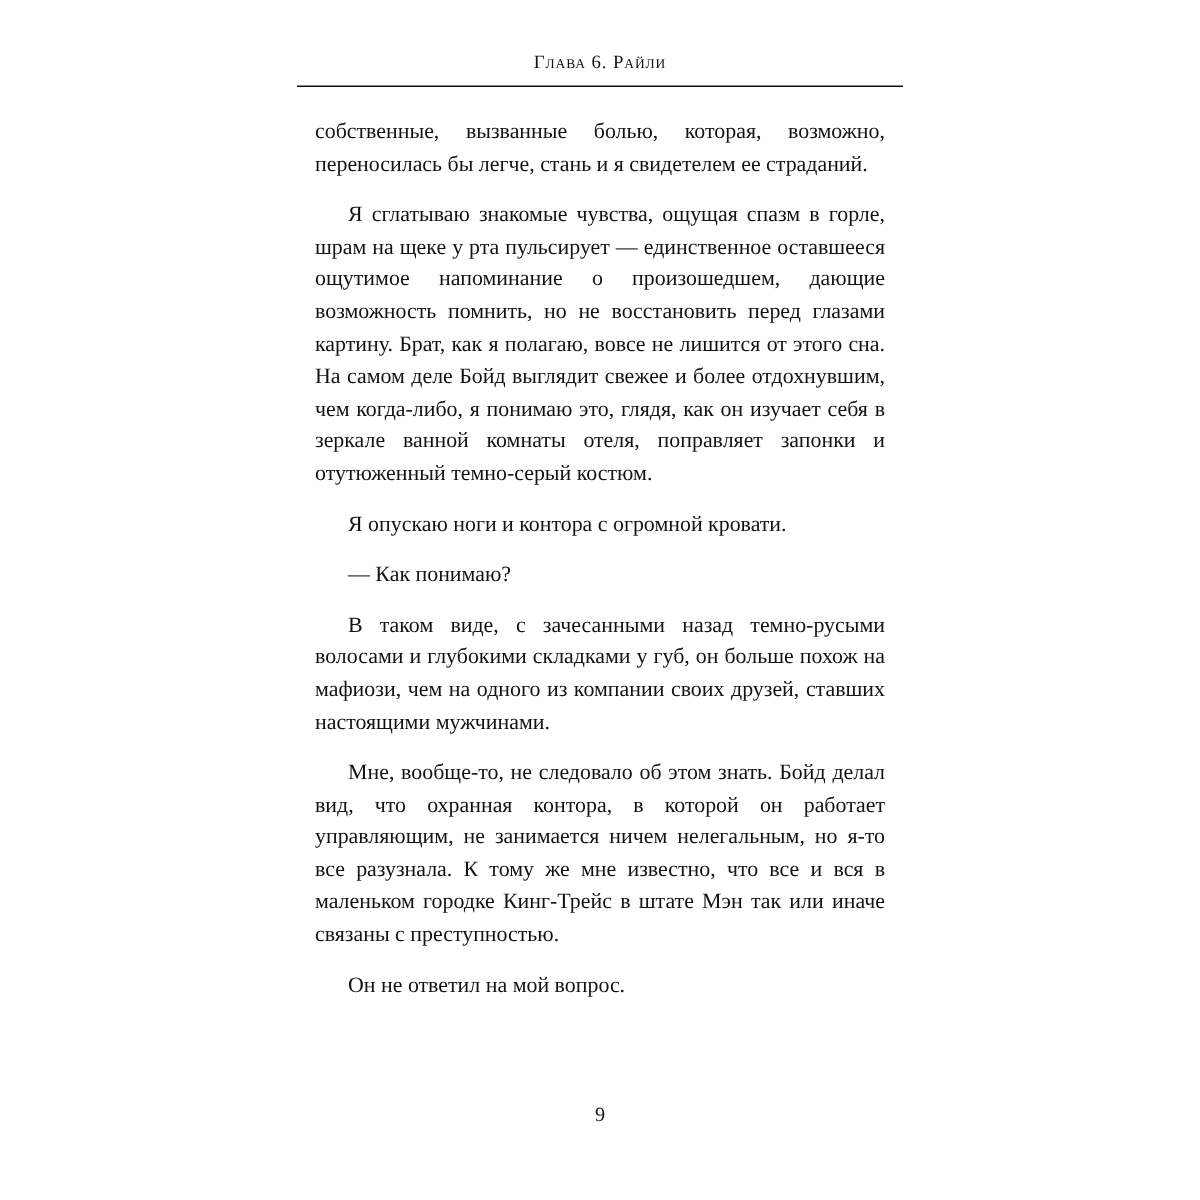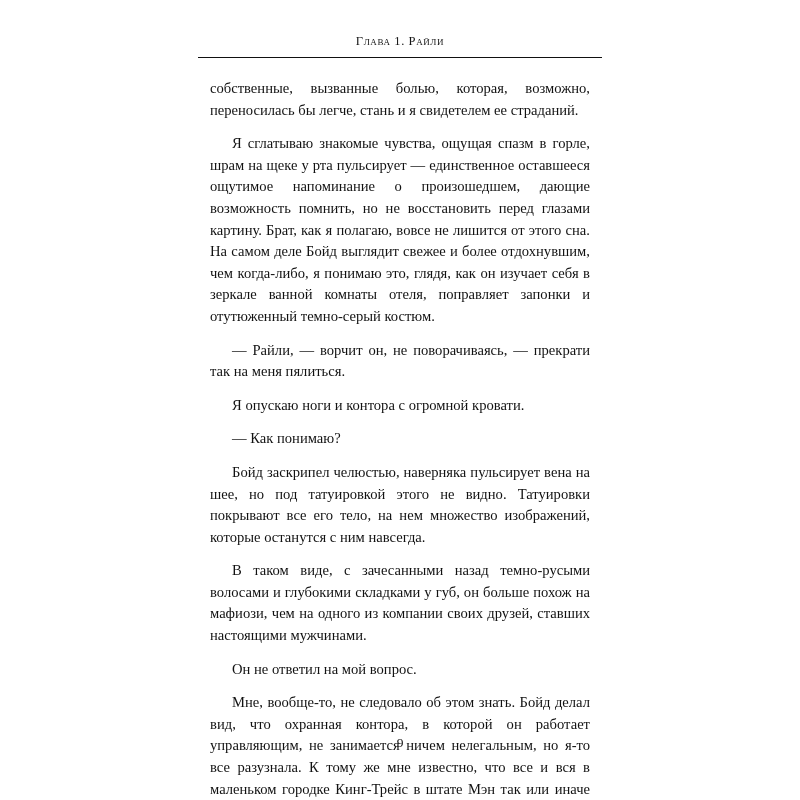--- a/index.html
+++ b/index.html
@@ -71,33 +71,31 @@
     color: #141414;
   }
 </style>
 </head>
 <body>
 
 <div class="page">
 
   <div class="page-inner">
 
-    <div class="running-head">Глава 1. Райли</div>
+    <div class="running-head">Глава 6. Райли</div>
 
     <hr class="head-rule">
 
     <div class="body-text">
       <p>собственные, вызванные болью, которая, возможно, переносилась бы легче, стань и я свидетелем ее страданий.</p>
       <p class="indent">Я сглатываю знакомые чувства, ощущая спазм в горле, шрам на щеке у рта пульсирует — единственное оставшееся ощутимое напоминание о произошедшем, дающие возможность помнить, но не восстановить перед глазами картину. Брат, как я полагаю, вовсе не лишится от этого сна. На самом деле Бойд выглядит свежее и более отдохнувшим, чем когда-либо, я понимаю это, глядя, как он изучает себя в зеркале ванной комнаты отеля, поправляет запонки и отутюженный темно-серый костюм.</p>
-      <p class="indent">— Райли, — ворчит он, не поворачиваясь, — прекрати так на меня пялиться.</p>
       <p class="indent">Я опускаю ноги и контора с огромной кровати.</p>
       <p class="indent">— Как понимаю?</p>
-      <p class="indent">Бойд заскрипел челюстью, наверняка пульсирует вена на шее, но под татуировкой этого не видно. Татуировки покрывают все его тело, на нем множество изображений, которые останутся с ним навсегда.</p>
       <p class="indent">В таком виде, с зачесанными назад темно-русыми волосами и глубокими складками у губ, он больше похож на мафиози, чем на одного из компании своих друзей, ставших настоящими мужчинами.</p>
+      <p class="indent">Мне, вообще-то, не следовало об этом знать. Бойд делал вид, что охранная контора, в которой он работает управляющим, не занимается ничем нелегальным, но я-то все разузнала. К тому же мне известно, что все и вся в маленьком городке Кинг-Трейс в штате Мэн так или иначе связаны с преступностью.</p>
       <p class="indent">Он не ответил на мой вопрос.</p>
-      <p class="indent">Мне, вообще-то, не следовало об этом знать. Бойд делал вид, что охранная контора, в которой он работает управляющим, не занимается ничем нелегальным, но я-то все разузнала. К тому же мне известно, что все и вся в маленьком городке Кинг-Трейс в штате Мэн так или иначе связаны с преступностью.</p>
     </div>
 
   </div>
 
   <div class="folio">9</div>
 
 </div>
 
 </body></html>

